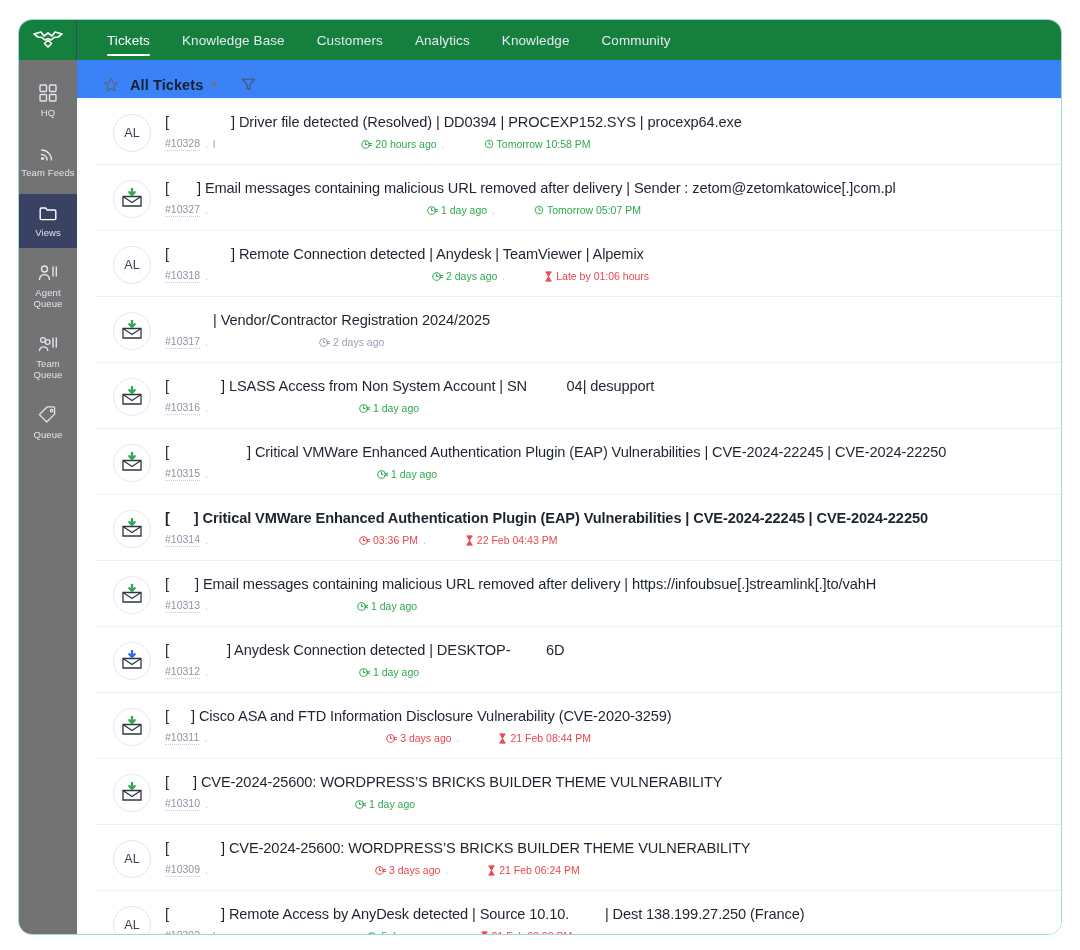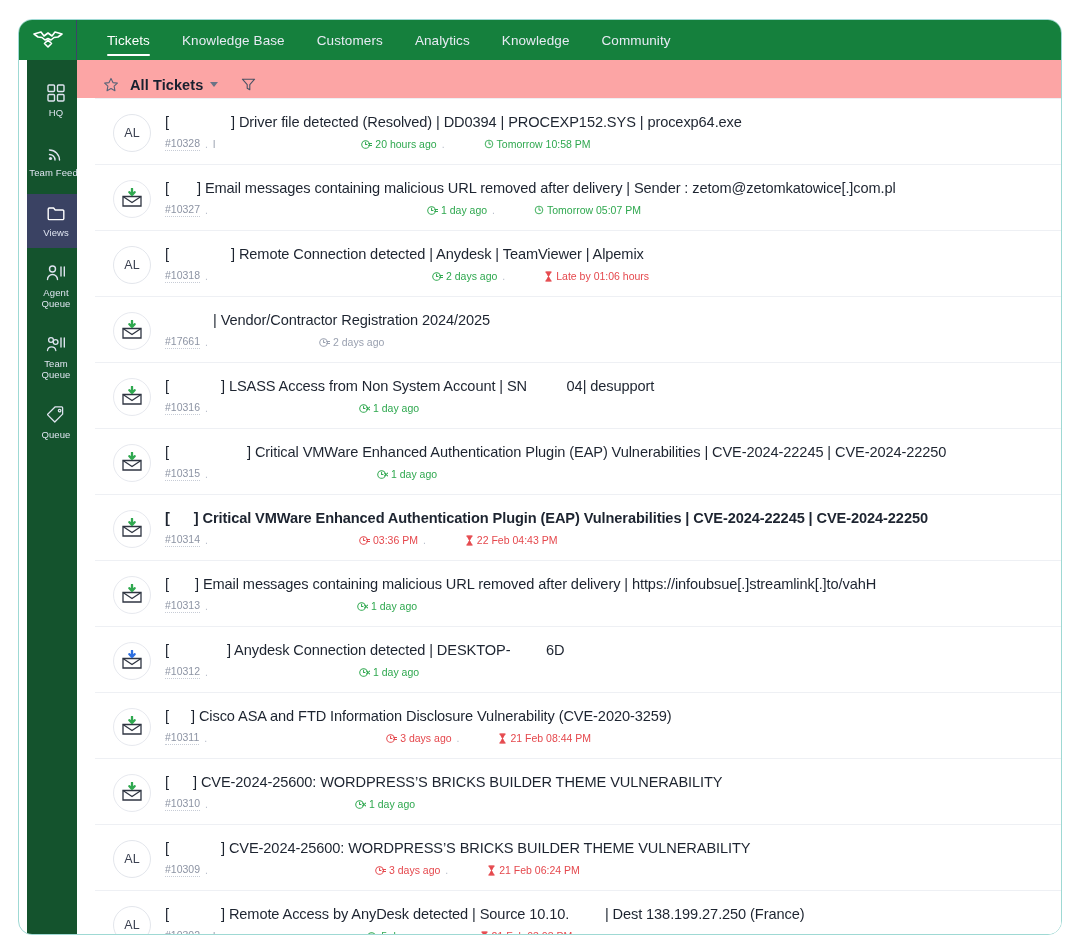--- a/index.html
+++ b/index.html
@@ -52,23 +52,23 @@
   .nav-item.active { color: #ffffff; }
   .nav-item.active::after {
     content: "";
     position: absolute;
     left: 16px; right: 16px; bottom: 4px;
     height: 2px; background: #ffffff; border-radius: 2px;
   }
 
   
   #sidebar {
-    position: absolute; left: 8px; top: 40px;
+    position: absolute; left: 0; top: 40px;
     width: 58px; bottom: 0;
-    background: #14532d;
+    background: #737373;
     padding-top: 14px;
   }
   .side-item {
     width: 100%;
     padding: 9px 2px 10px 2px;
     display: flex; flex-direction: column;
     align-items: center; justify-content: center;
     gap: 4px;
     color: #cfd6e6;
     cursor: pointer;
@@ -88,21 +88,21 @@
   #main {
     position: absolute; left: 58px; top: 40px; right: 0; bottom: 0;
     background: #ffffff;
     display: flex; flex-direction: column;
   }
   #list-toolbar {
     height: 38px; min-height: 38px;
     display: flex; align-items: center;
     gap: 11px;
     padding: 11px 20px 0 26px;
-    background: #fca5a5;
+    background: #3b82f6;
   }
   #view-title {
     font-size: 14.5px;
     font-weight: bold;
     color: #18202f;
     letter-spacing: .1px;
   }
   .tb-icon { cursor: pointer; display: flex; align-items: center; }
   .caret {
     width: 0; height: 0;
@@ -415,21 +415,21 @@
           <div class="avatar mail">
             <span><svg width="22" height="20" viewBox="0 0 22 20">
                 <path d="M2 8.5 H20 V18 H2 Z" fill="#ffffff" stroke="#2f3542" stroke-width="1.3"></path>
                 <path d="M2 8.5 L11 14.5 L20 8.5" fill="none" stroke="#2f3542" stroke-width="1.3" stroke-linejoin="round"></path>
                 <path d="M11 0.8 V6.2 M8.4 4.2 L11 7 L13.6 4.2" fill="none" stroke="#2fa84f" stroke-width="2.3" stroke-linecap="round" stroke-linejoin="round"></path>
               </svg></span>
           </div>
           <div class="ticket-body">
             <div class="ticket-subject"><span></span><span class="redact" style="width:48px">&nbsp;</span><span>| Vendor/Contractor Registration 2024/2025</span></div>
             <div class="ticket-meta">
-              <span class="tid">#17661</span>
+              <span class="tid">#10317</span>
               <span class="dot-sep">.</span>
               <span></span>
               <span class="meta-spacer" style="width:72px"></span>
               <span class="meta-chunk grey">
                 <span class="m-ico">
                   <svg width="11" height="11" viewBox="0 0 12 12">
                     <circle cx="5" cy="6" r="4.2" fill="none" stroke="#9aa1b0" stroke-width="1.1"></circle>
                     <path d="M5 3.5 V6 H6.6" fill="none" stroke="#9aa1b0" stroke-width="1.1" stroke-linecap="round"></path>
                     <path d="M8.4 5 H11.8 M8.4 7 H11.8" stroke="#9aa1b0" stroke-width="1.1" stroke-linecap="round"></path>
                   </svg>

